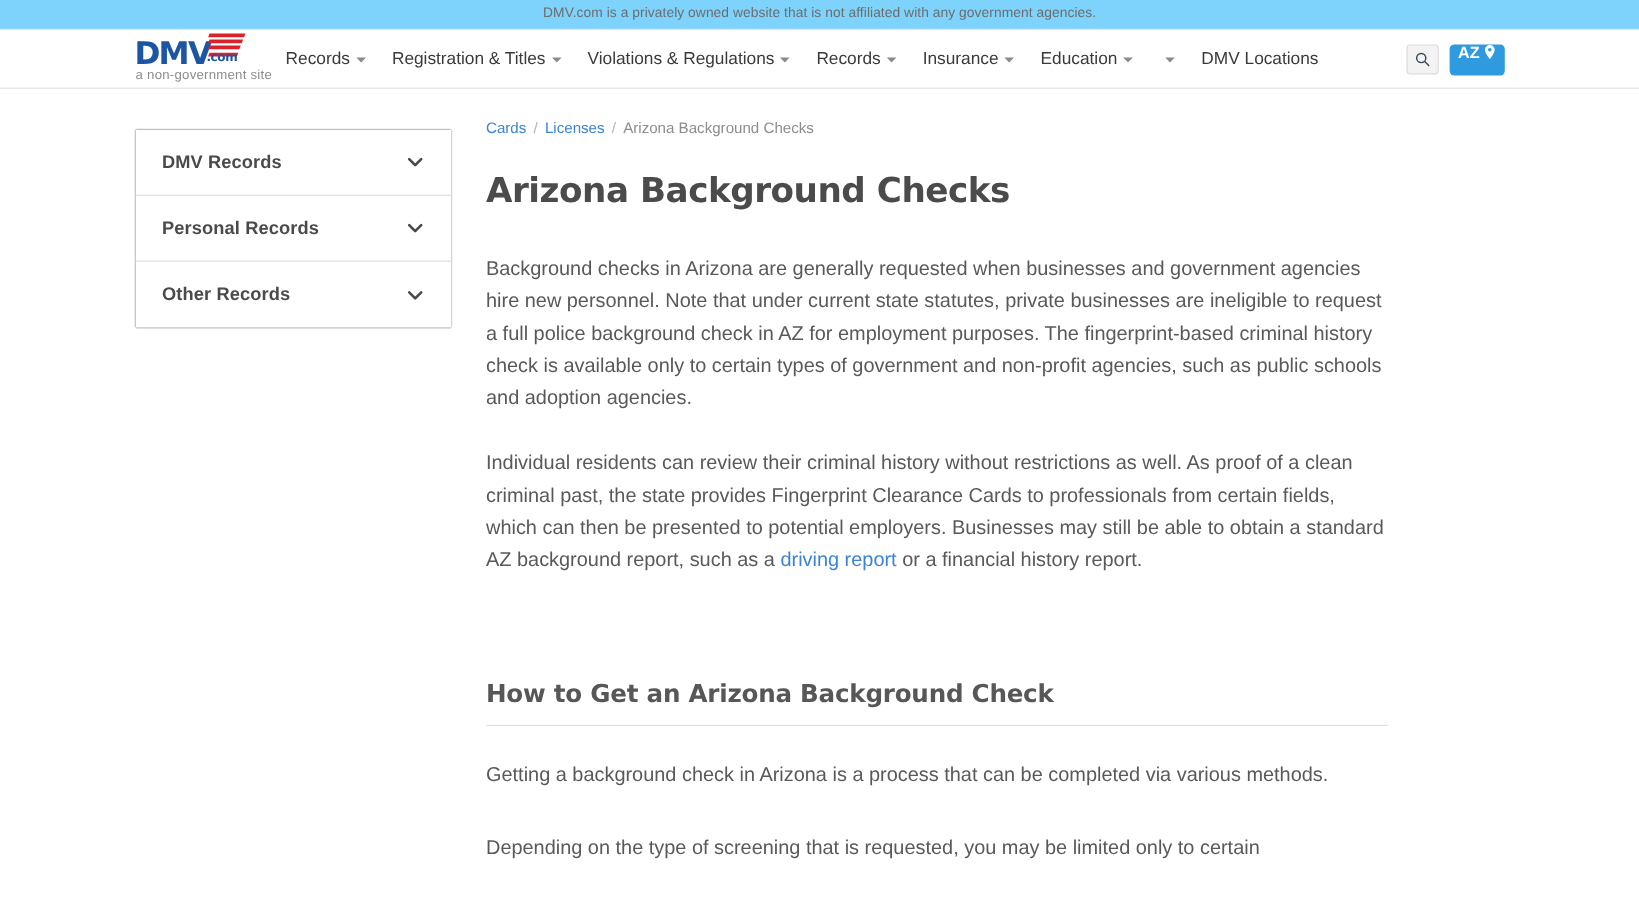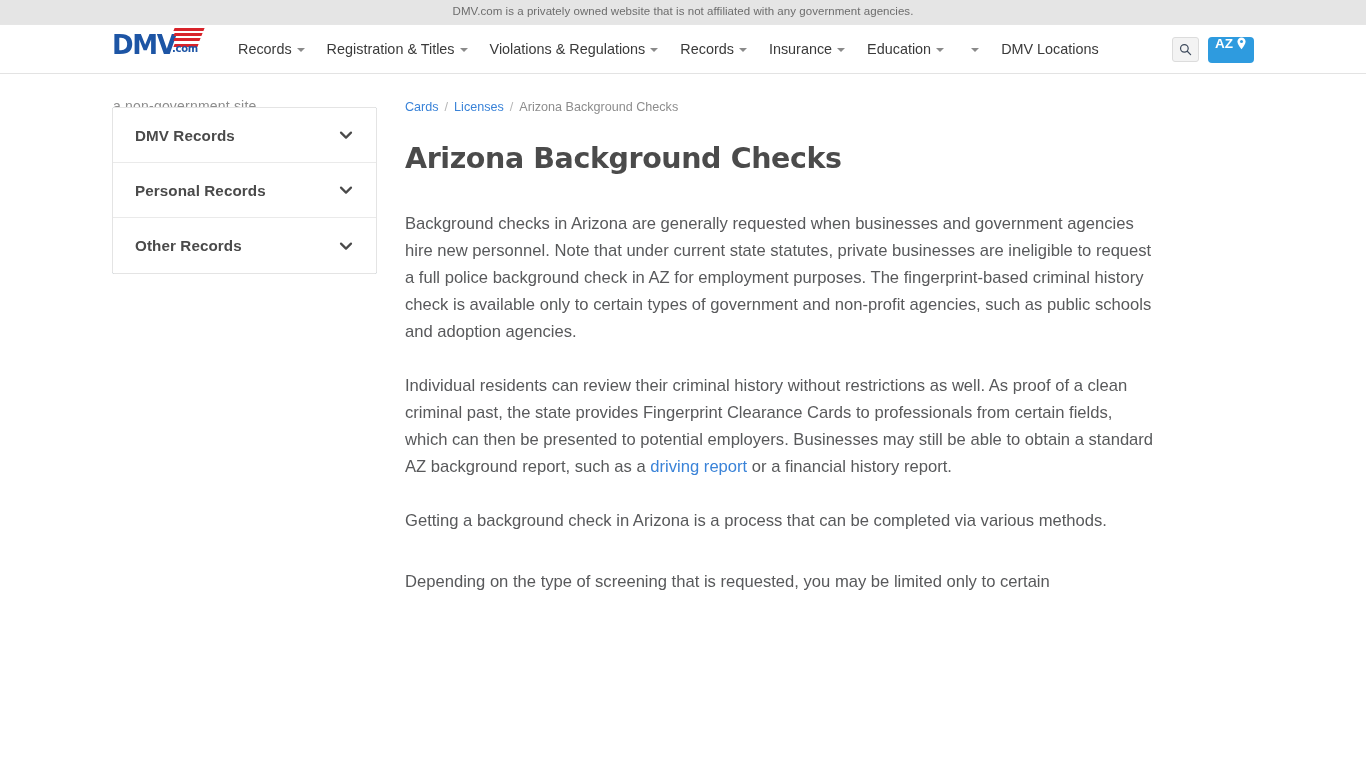--- a/index.html
+++ b/index.html
@@ -12,21 +12,21 @@
     overflow: hidden;
     background: #ffffff;
     font-family: "Liberation Sans", sans-serif;
     -webkit-font-smoothing: antialiased;
   }
 
   
   .disclaimer-bar {
     height: 25px;
     width: 100%;
-    background: #e5e5e5;
+    background: #7dd3fc;
     border-bottom: 1px solid #e6e6e6;
     display: flex;
     align-items: center;
     justify-content: center;
   }
   .disclaimer-text {
     font-size: 11.5px;
     color: #6d6d6d;
     letter-spacing: 0.05px;
     line-height: 1;
@@ -100,25 +100,24 @@
     font-family: "DejaVu Sans", sans-serif;
     font-weight: 700;
     font-size: 10px;
     color: #1d55a5;
     letter-spacing: -0.3px;
   }
   .logo-tag {
     position: absolute;
     left: 1px;
     top: 31px;
-    font-size: 14px;
+    font-size: 11px;
     color: #8d8d8d;
     letter-spacing: 0.2px;
     white-space: nowrap;
-    margin-top: 41px;
   }
 
   
   .main-nav {
     position: absolute;
     left: 238px;
     top: 0;
     height: 49px;
     display: flex;
     align-items: center;
@@ -395,20 +394,21 @@
     </div>
 
     <h1 class="page-title">Arizona Background Checks</h1>
 
     <p class="body-copy">Background checks in Arizona are generally requested when businesses and government agencies hire new personnel. Note that under current state statutes, private businesses are ineligible to request a full police background check in AZ for employment purposes. The fingerprint-based criminal history check is available only to certain types of government and non-profit agencies, such as public schools and adoption agencies.</p>
 
     <p class="body-copy tight">
       <span>Individual residents can review their criminal history without restrictions as well. As proof of a clean criminal past, the state provides Fingerprint Clearance Cards to professionals from certain fields, which can then be presented to potential employers. Businesses may still be able to obtain a standard AZ background report, such as a </span><a href="#">driving report</a><span> or a financial history report.</span>
     </p>
 
+    <h2 class="section-title">How to Get an Arizona Background Check</h2>
 
     <p class="body-copy tight">Getting a background check in Arizona is a process that can be completed via various methods.</p>
 
     <p class="body-copy">Depending on the type of screening that is requested, you may be limited only to certain</p>
 
   </main>
 
 </div>
 
 </body></html>

